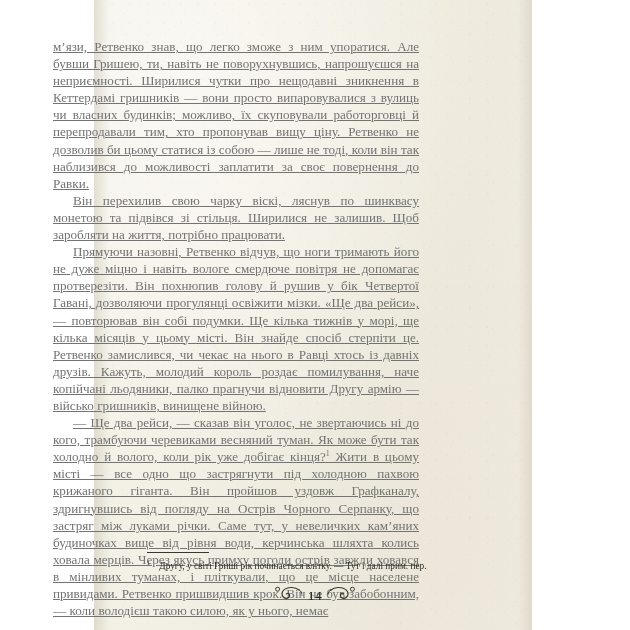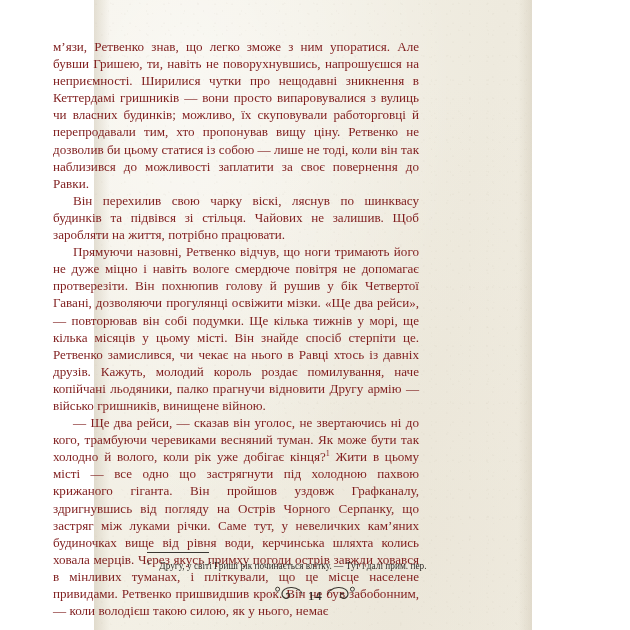--- a/index.html
+++ b/index.html
@@ -70,24 +70,25 @@
     top: 38px;
     width: 366px;       
   }
 
   p.body-par {
     margin: 0;
     text-align: justify;
     text-justify: inter-word;
     font-size: 13.1px;
     line-height: 17.1px;
-    color: #7f1d1d;
+    color: #737373;
     text-indent: 20px;
     hyphens: manual;
     word-spacing: 0.1px;
+    text-decoration: underline;
   }
   p.body-par.no-indent {
     text-indent: 0;
   }
 
   sup.fn-ref {
     font-size: 8px;
     vertical-align: super;
     line-height: 0;
   }
@@ -149,21 +150,21 @@
   <div class="page-sheet">
     <div class="grain"></div>
     <div class="edge-shade-left"></div>
     <div class="edge-shade-right"></div>
   </div>
 
   <div class="text-column">
 
     <p class="body-par no-indent">м’язи, Ретвенко знав, що легко зможе з ним упоратися. Але бувши Гришею, ти, навіть не поворухнувшись, напрошуєшся на неприємності. Ширилися чутки про нещодавні зникнення в Кеттердамі гришників — вони просто випаровувалися з вулиць чи власних будинків; можливо, їх скуповували работорговці й перепродавали тим, хто пропонував вищу ціну. Ретвенко не дозволив би цьому статися із собою — лише не тоді, коли він так наблизився до можливості заплатити за своє повернення до Равки.</p>
 
-    <p class="body-par">Він перехилив свою чарку віскі, ляснув по шинквасу будинків та підвівся зі стільця. Чайових не залишив. Щоб заробляти на життя, потрібно працювати.</p>
+    <p class="body-par">Він перехилив свою чарку віскі, ляснув по шинквасу монетою та підвівся зі стільця. Ширилися не залишив. Щоб заробляти на життя, потрібно працювати.</p>
 
     <p class="body-par">Прямуючи назовні, Ретвенко відчув, що ноги тримають його не дуже міцно і навіть вологе смердюче повітря не допомагає протверезіти. Він похнюпив голову й рушив у бік Четвертої Гавані, дозволяючи прогулянці освіжити мізки. «Ще два рейси», — повторював він собі подумки. Ще кілька тижнів у морі, ще кілька місяців у цьому місті. Він знайде спосіб стерпіти це. Ретвенко замислився, чи чекає на нього в Равці хтось із давніх друзів. Кажуть, молодий король роздає помилування, наче копійчані льодяники, палко прагнучи відновити Другу армію — військо гришників, винищене війною.</p>
 
     <p class="body-par"><span>— Ще два рейси, — сказав він уголос, не звертаючись ні до кого, трамбуючи черевиками весняний туман. Як може бути так холодно й волого, коли рік уже добігає кінця?</span><sup class="fn-ref">1</sup><span> Жити в цьому місті — все одно що застрягнути під холодною пахвою крижаного гіганта. Він пройшов уздовж Графканалу, здригнувшись від погляду на Острів Чорного Серпанку, що застряг між луками річки. Саме тут, у невеличких кам’яних будиночках вище від рівня води, керчинська шляхта колись ховала мерців. Через якусь примху погоди острів завжди ховався в мінливих туманах, і пліткували, що це місце населене привидами. Ретвенко пришвидшив крок. Він не був забобонним, — коли володієш такою силою, як у нього, немає</span></p>
 
   </div>
 
   <div class="footnote-block">
     <div class="footnote-rule"></div>
     <div class="footnote-text"><span class="fn-marker">1</span><span>Другу, у світі Гриші рік починається влітку. — Тут і далі прим. пер.</span></div>

